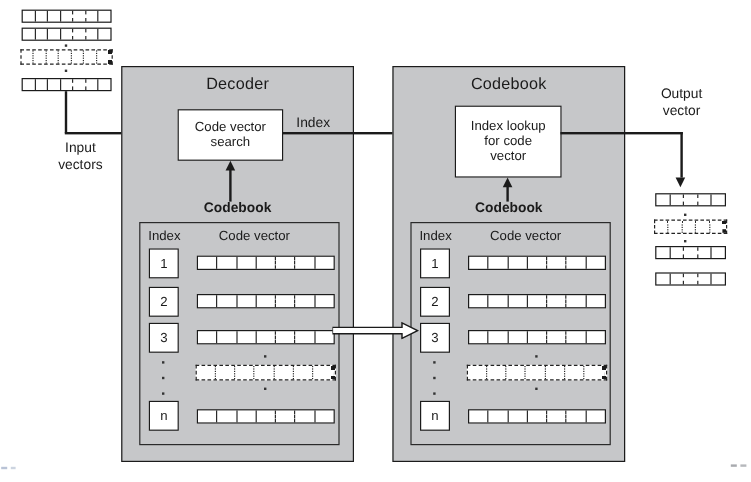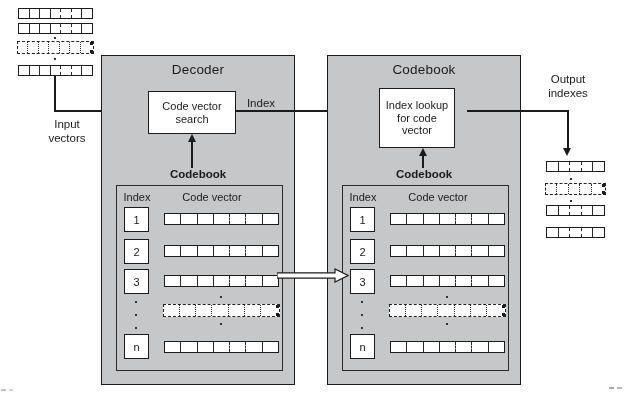--- a/index.html
+++ b/index.html
@@ -171,21 +171,21 @@
     </div>
   </div>
 
   <div class="hline abs" style="left:235px;top:110px;width:136px;"></div>
   <div class="ah-right abs" style="left:370.5px;top:106.7px;"></div>
   <div class="lbl center abs" style="left:236px;top:96px;width:50px;">Index</div>
 
   <div class="panel abs" style="left:327px;top:55px;width:194px;height:330px;">
     <div class="panel-title abs">Codebook</div>
 
-    <div class="procbox prelines abs" style="left:51px;top:32px;width:76px;height:60px;">Index lookup
+    <div class="procbox prelines abs" style="left:51px;top:32px;width:89px;height:60px;">Index lookup
 for code
 vector</div>
 
     <div class="ah-up abs" style="left:90.5px;top:92px;"></div>
     <div class="vline abs" style="left:94.3px;top:99px;height:13px;"></div>
     <div class="lbl bold center abs" style="left:0;right:0;top:111px;">Codebook</div>
 
     <div class="cbtable abs" style="left:14px;top:129px;width:167px;height:186px;">
       <div class="cbhead abs" style="left:0;top:5px;width:40px;">Index</div>
       <div class="cbhead abs" style="left:50px;top:5px;width:90px;">Code vector</div>
@@ -252,21 +252,21 @@
   </div>
 
   <svg class="abs" style="left:277px;top:268px;" width="72" height="15" viewBox="0 0 72 15">
     <polygon points="0,4.8 58,4.8 58,1 71,7.5 58,14 58,10.2 0,10.2" fill="#ffffff" stroke="#1b1b1b" stroke-width="1.2"></polygon>
   </svg>
 
   <div class="hline abs" style="left:467px;top:110px;width:101.5px;"></div>
   <div class="vline abs" style="left:567px;top:110px;height:38px;"></div>
   <div class="ah-down abs" style="left:563px;top:148px;"></div>
   <div class="lbl prelines center abs" style="left:534px;top:72px;width:68px;">Output
-indexes</div>
+vector</div>
 
   <div class="abs" style="left:530px;top:155px;width:96px;height:95px;">
     <div class="vec abs" style="left:16px;top:6px;width:59px;height:11px;">
       <i></i>
         <i class="d"></i>
         <i class="d"></i>
         <i></i>
         <i class="e"></i>
     </div>
     <div class="dot abs" style="left:40px;top:23px;"></div>

